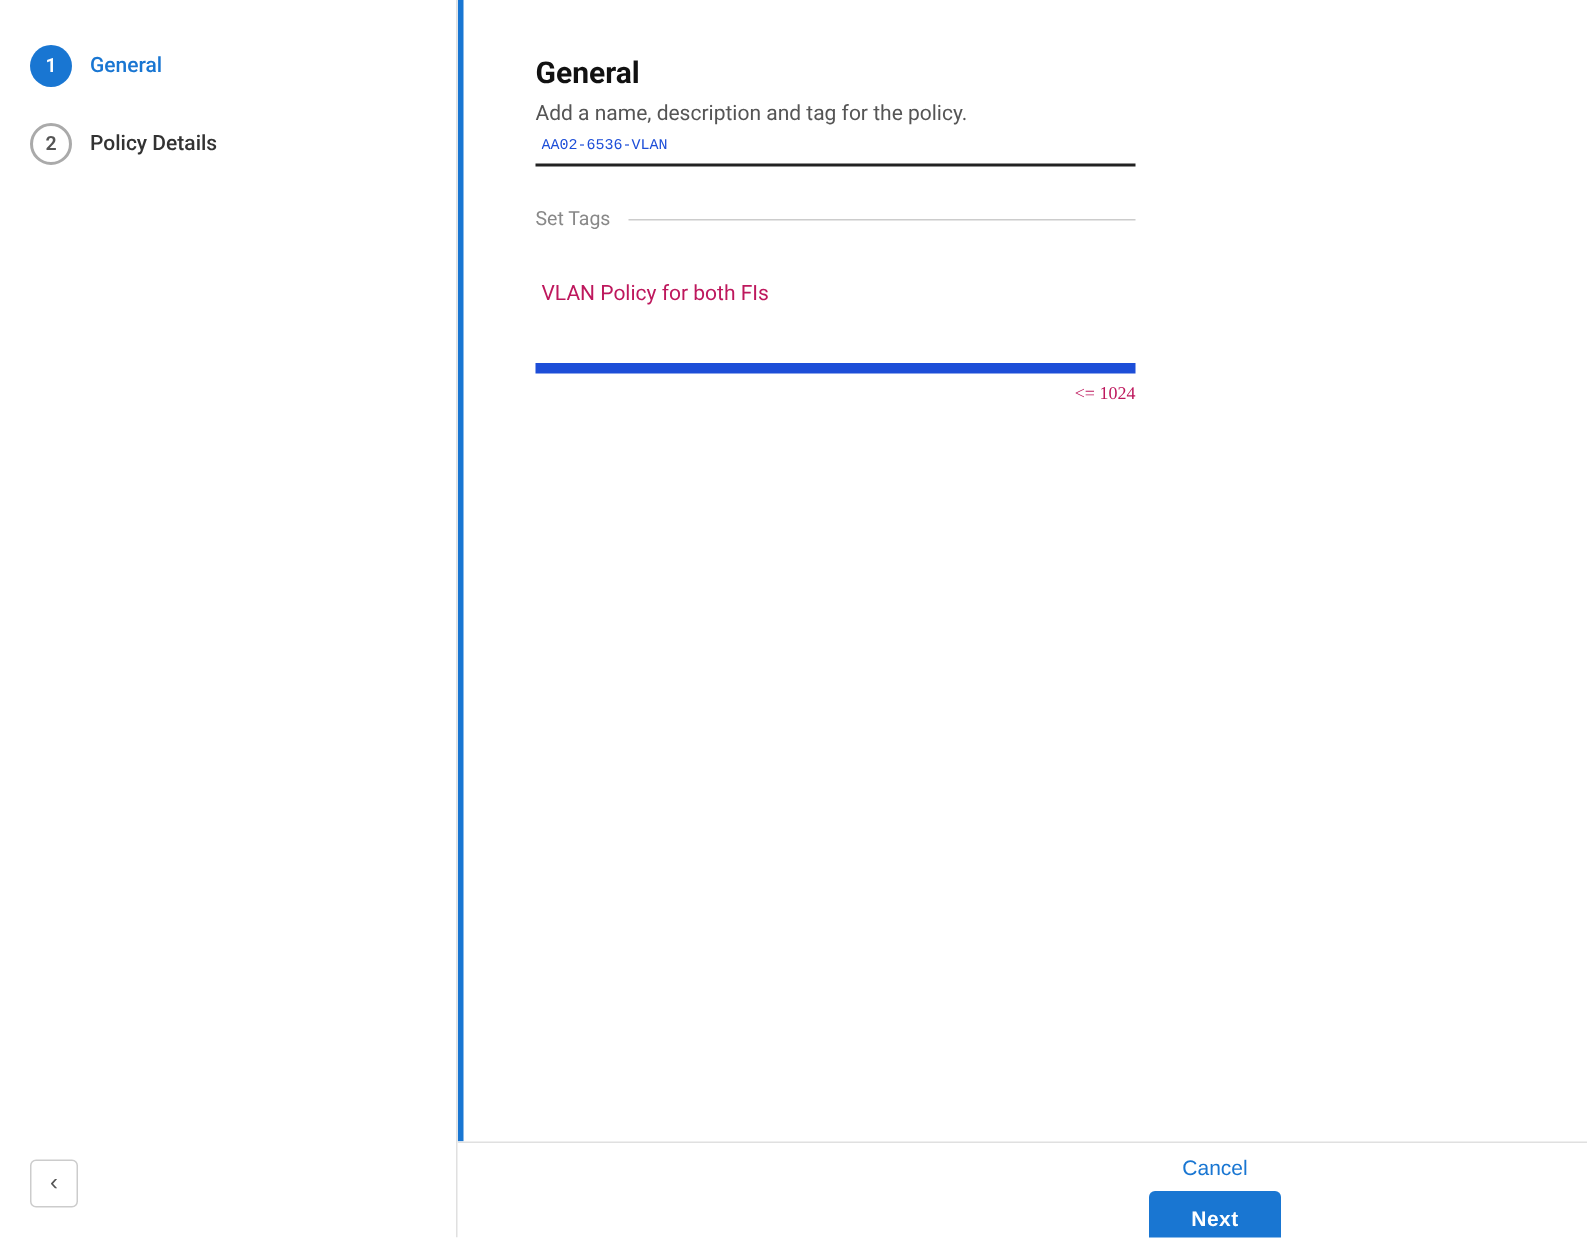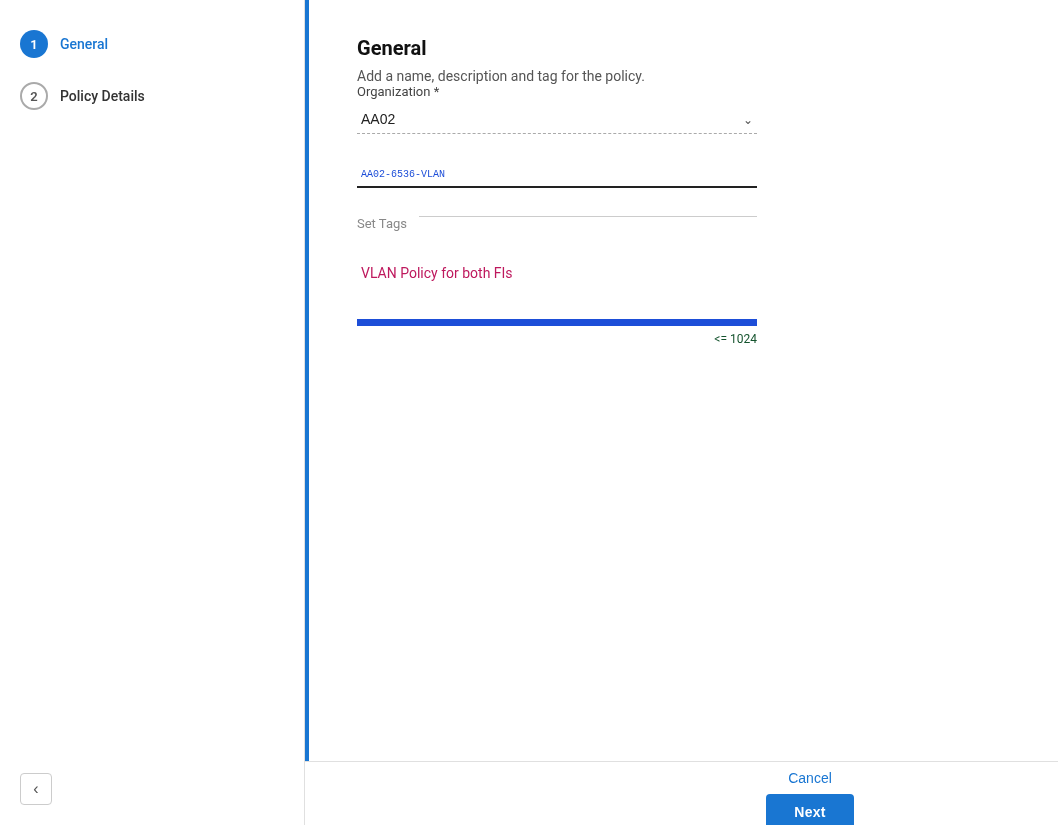--- a/index.html
+++ b/index.html
@@ -168,21 +168,21 @@
       padding: 6px 4px;
       font-size: 10px;
       color: #1d4ed8;
       background: transparent;
       outline: none;
       font-family: Liberation Mono, monospace;
     }
 
     .set-tags-row {
       display: flex;
-      align-items: flex-start;
+      align-items: center;
       gap: 12px;
       max-width: 400px;
       margin-bottom: 0;
     }
 
     .set-tags-label {
       font-size: 13px;
       color: #888;
       white-space: nowrap;
       flex-shrink: 0;
@@ -204,24 +204,25 @@
       color: #be185d;
       background: transparent;
       outline: none;
       resize: none;
       font-family: inherit;
       min-height: 60px;
     }
 
     .char-limit {
       font-size: 12px;
-      color: #14532d;
+      color: #be185d;
       text-align: right;
       max-width: 400px;
       margin-top: 2px;
+      font-family: Liberation Serif, serif;
     }
 
     
     .footer {
       height: 64px;
       border-top: 1px solid #e0e0e0;
       display: flex;
       align-items: center;
       justify-content: space-between;
       padding: 0 48px 0 305px;
@@ -276,29 +277,20 @@
       <span>‹</span>
     </button>
   </div>
 
   <div class="content-area">
     <div class="content-scroll">
 
       <h1 class="section-title">General</h1>
       <p class="section-subtitle">Add a name, description and tag for the policy.</p>
 
-      <div class="form-group">
-        <label class="form-label">Organization *</label>
-        <div class="select-wrapper">
-          <select>
-            <option>AA02</option>
-          </select>
-          <span class="chevron">⌄</span>
-        </div>
-      </div>
 
       <div class="form-group">
         <input type="text" class="form-input" value="AA02-6536-VLAN" style="">
       </div>
 
       <div class="form-group">
         <div class="set-tags-row">
           <span class="set-tags-label">Set Tags</span>
           <div class="set-tags-line"></div>
         </div>

